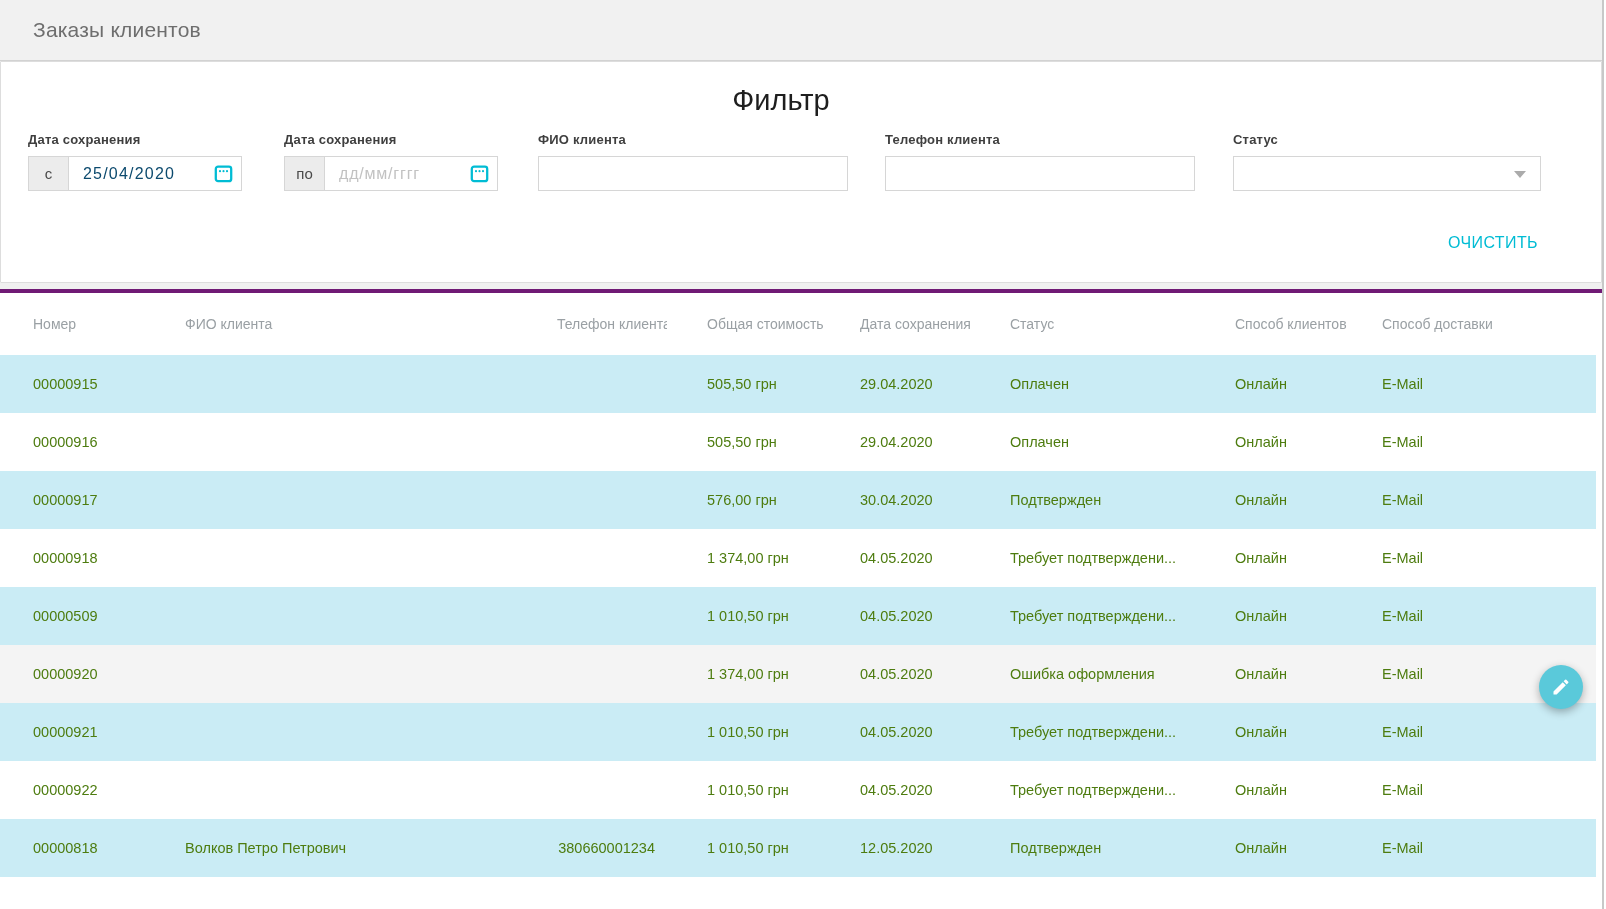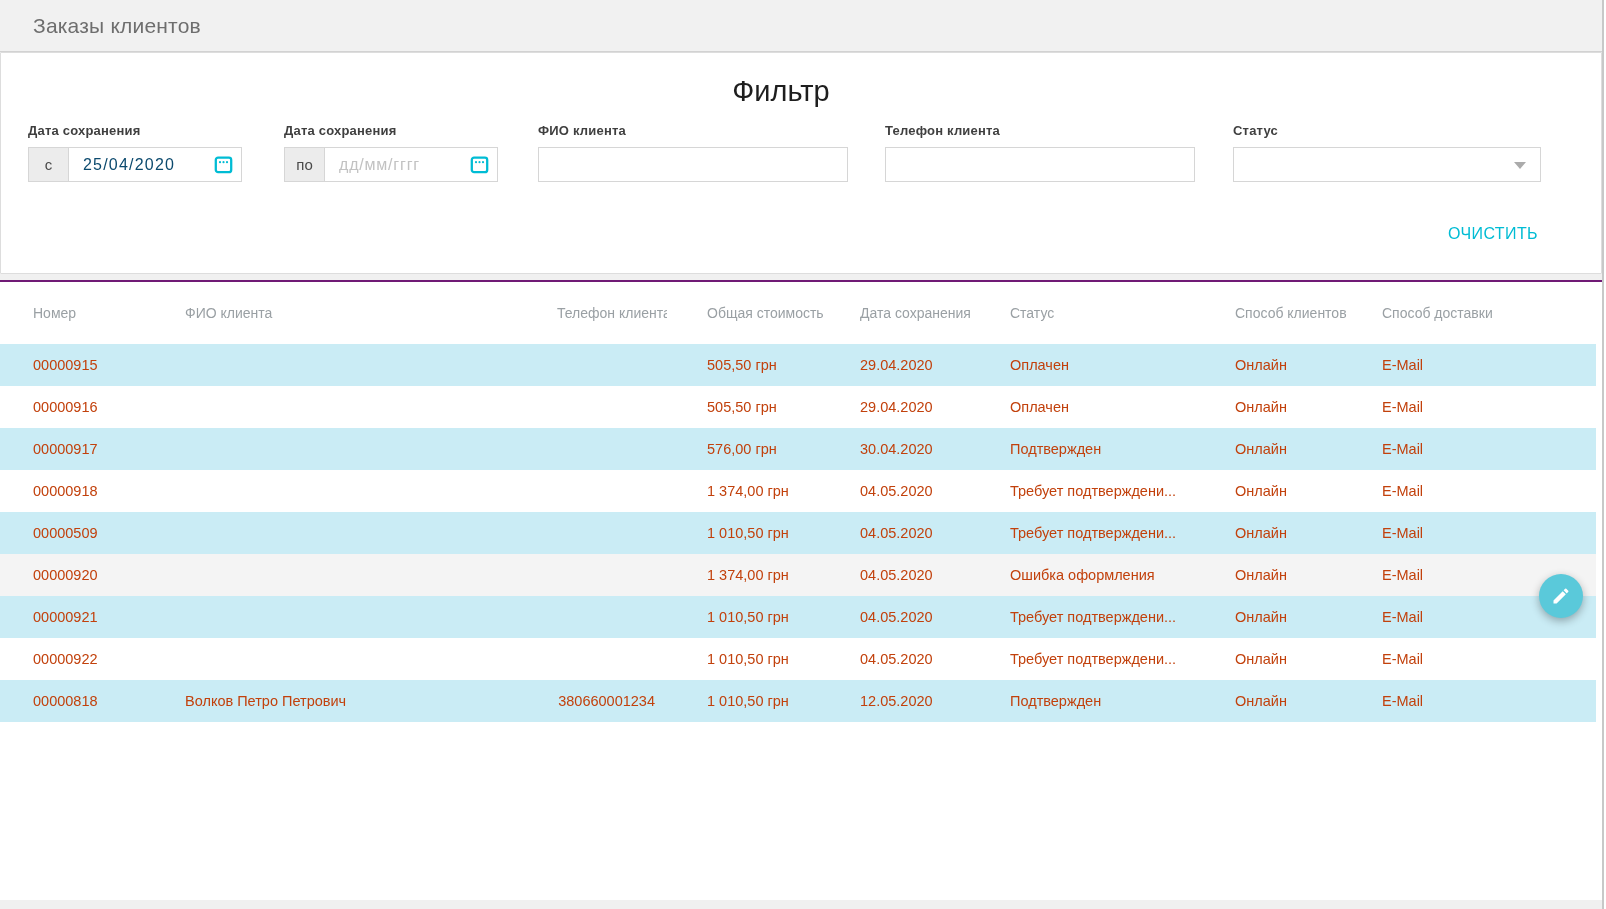--- a/index.html
+++ b/index.html
@@ -1,21 +1,21 @@
 <!DOCTYPE html>
 <html style="--accent: #00bcd4; --row-highlight: #caecf5; --row-hover: #f4f4f4; --fab: #5ac9da;"><head>
 <meta charset="utf-8">
 <style>
   * { margin:0; padding:0; box-sizing:border-box; }
   html,body { background:#fff; }
   body { font-family:"Liberation Sans", sans-serif; width:1606px; height:909px; overflow:hidden; }
   .page { position:relative; width:1604px; height:909px; background:#f0f0f0; border-right:2px solid #c8c8c8; }
 
   
-  .topbar { height:52px; background:#f1f1f1; border-bottom:1px solid #d2d2d2; display:flex; align-items:center; padding-left:33px; }
+  .topbar { height:61px; background:#f1f1f1; border-bottom:1px solid #d2d2d2; display:flex; align-items:center; padding-left:33px; }
   .topbar h1 { font-size:21px; font-weight:400; color:#6e6e6e; letter-spacing:0.2px; }
 
   
   .filter-card { position:relative; height:222px; background:#fff; border:1px solid #ddd; border-radius:1px; }
   .filter-title { position:absolute; top:22px; left:0; right:40px; text-align:center; font-size:29px; font-weight:400; color:#1e1e1e; }
   .fg { position:absolute; top:70px; }
   .fg label { display:block; font-size:13px; font-weight:700; color:#3f3f3f; margin-bottom:9px; letter-spacing:0.2px; }
   .field { height:35px; border:1px solid #d6d6d6; background:#fff; display:flex; align-items:stretch; }
   .prefix { width:40px; background:#ececec; border-right:1px solid #d6d6d6; display:flex; align-items:center; justify-content:center; font-size:15px; color:#4a4a4a; }
   .field input { border:none; outline:none; flex:1; min-width:0; font-family:inherit; font-size:16px; color:#0c4a6e; padding:0 6px 0 14px; letter-spacing:1.2px; background:transparent; }
@@ -28,24 +28,24 @@
   .clear-btn { position:absolute; top:172px; right:63px; background:none; border:none; cursor:pointer; color:var(--accent,#00bcd4); font-family:inherit; font-size:16px; font-weight:400; letter-spacing:0.4px; }
 
   
   .fg1 { left:27px;  width:214px; }
   .fg2 { left:283px; width:214px; }
   .fg3 { left:537px; width:310px; }
   .fg4 { left:884px; width:310px; }
   .fg5 { left:1232px; width:308px; }
 
   
-  .table-panel { margin-top:6px; background:#fff; border-top:2px solid #701a75; min-height:620px; padding-right:6px; }
+  .table-panel { margin-top:6px; background:#fff; border-top:4px solid #701a75; min-height:620px; padding-right:6px; }
   .trow { display:grid; grid-template-columns:152px 372px 110px 193px 150px 225px 147px 1fr; padding-left:33px; align-items:center; }
   .thead { height:62px; color:#9aa0a4; font-size:14px; }
-  .row { height:42px; font-size:14.5px; color:#c2410c; position:relative; cursor:pointer; }
+  .row { height:58px; font-size:14.5px; color:#4d7c0f; position:relative; cursor:pointer; }
   .row:nth-child(odd) { background:var(--row-highlight,#caecf5); }
   .row:nth-child(even) { background:#fff; }
   .row.hovered { background:var(--row-hover,#f4f4f4); }
   .c-phone { text-align:right; padding-right:12px; }
   .c-total { padding-left:40px; }
   .cell { overflow:hidden; white-space:nowrap; }
 
   
   .fab { position:absolute; right:13px; top:20px; width:44px; height:44px; border-radius:50%;
          background:var(--fab,#5ac9da); border:none; cursor:pointer; display:flex; align-items:center; justify-content:center;

